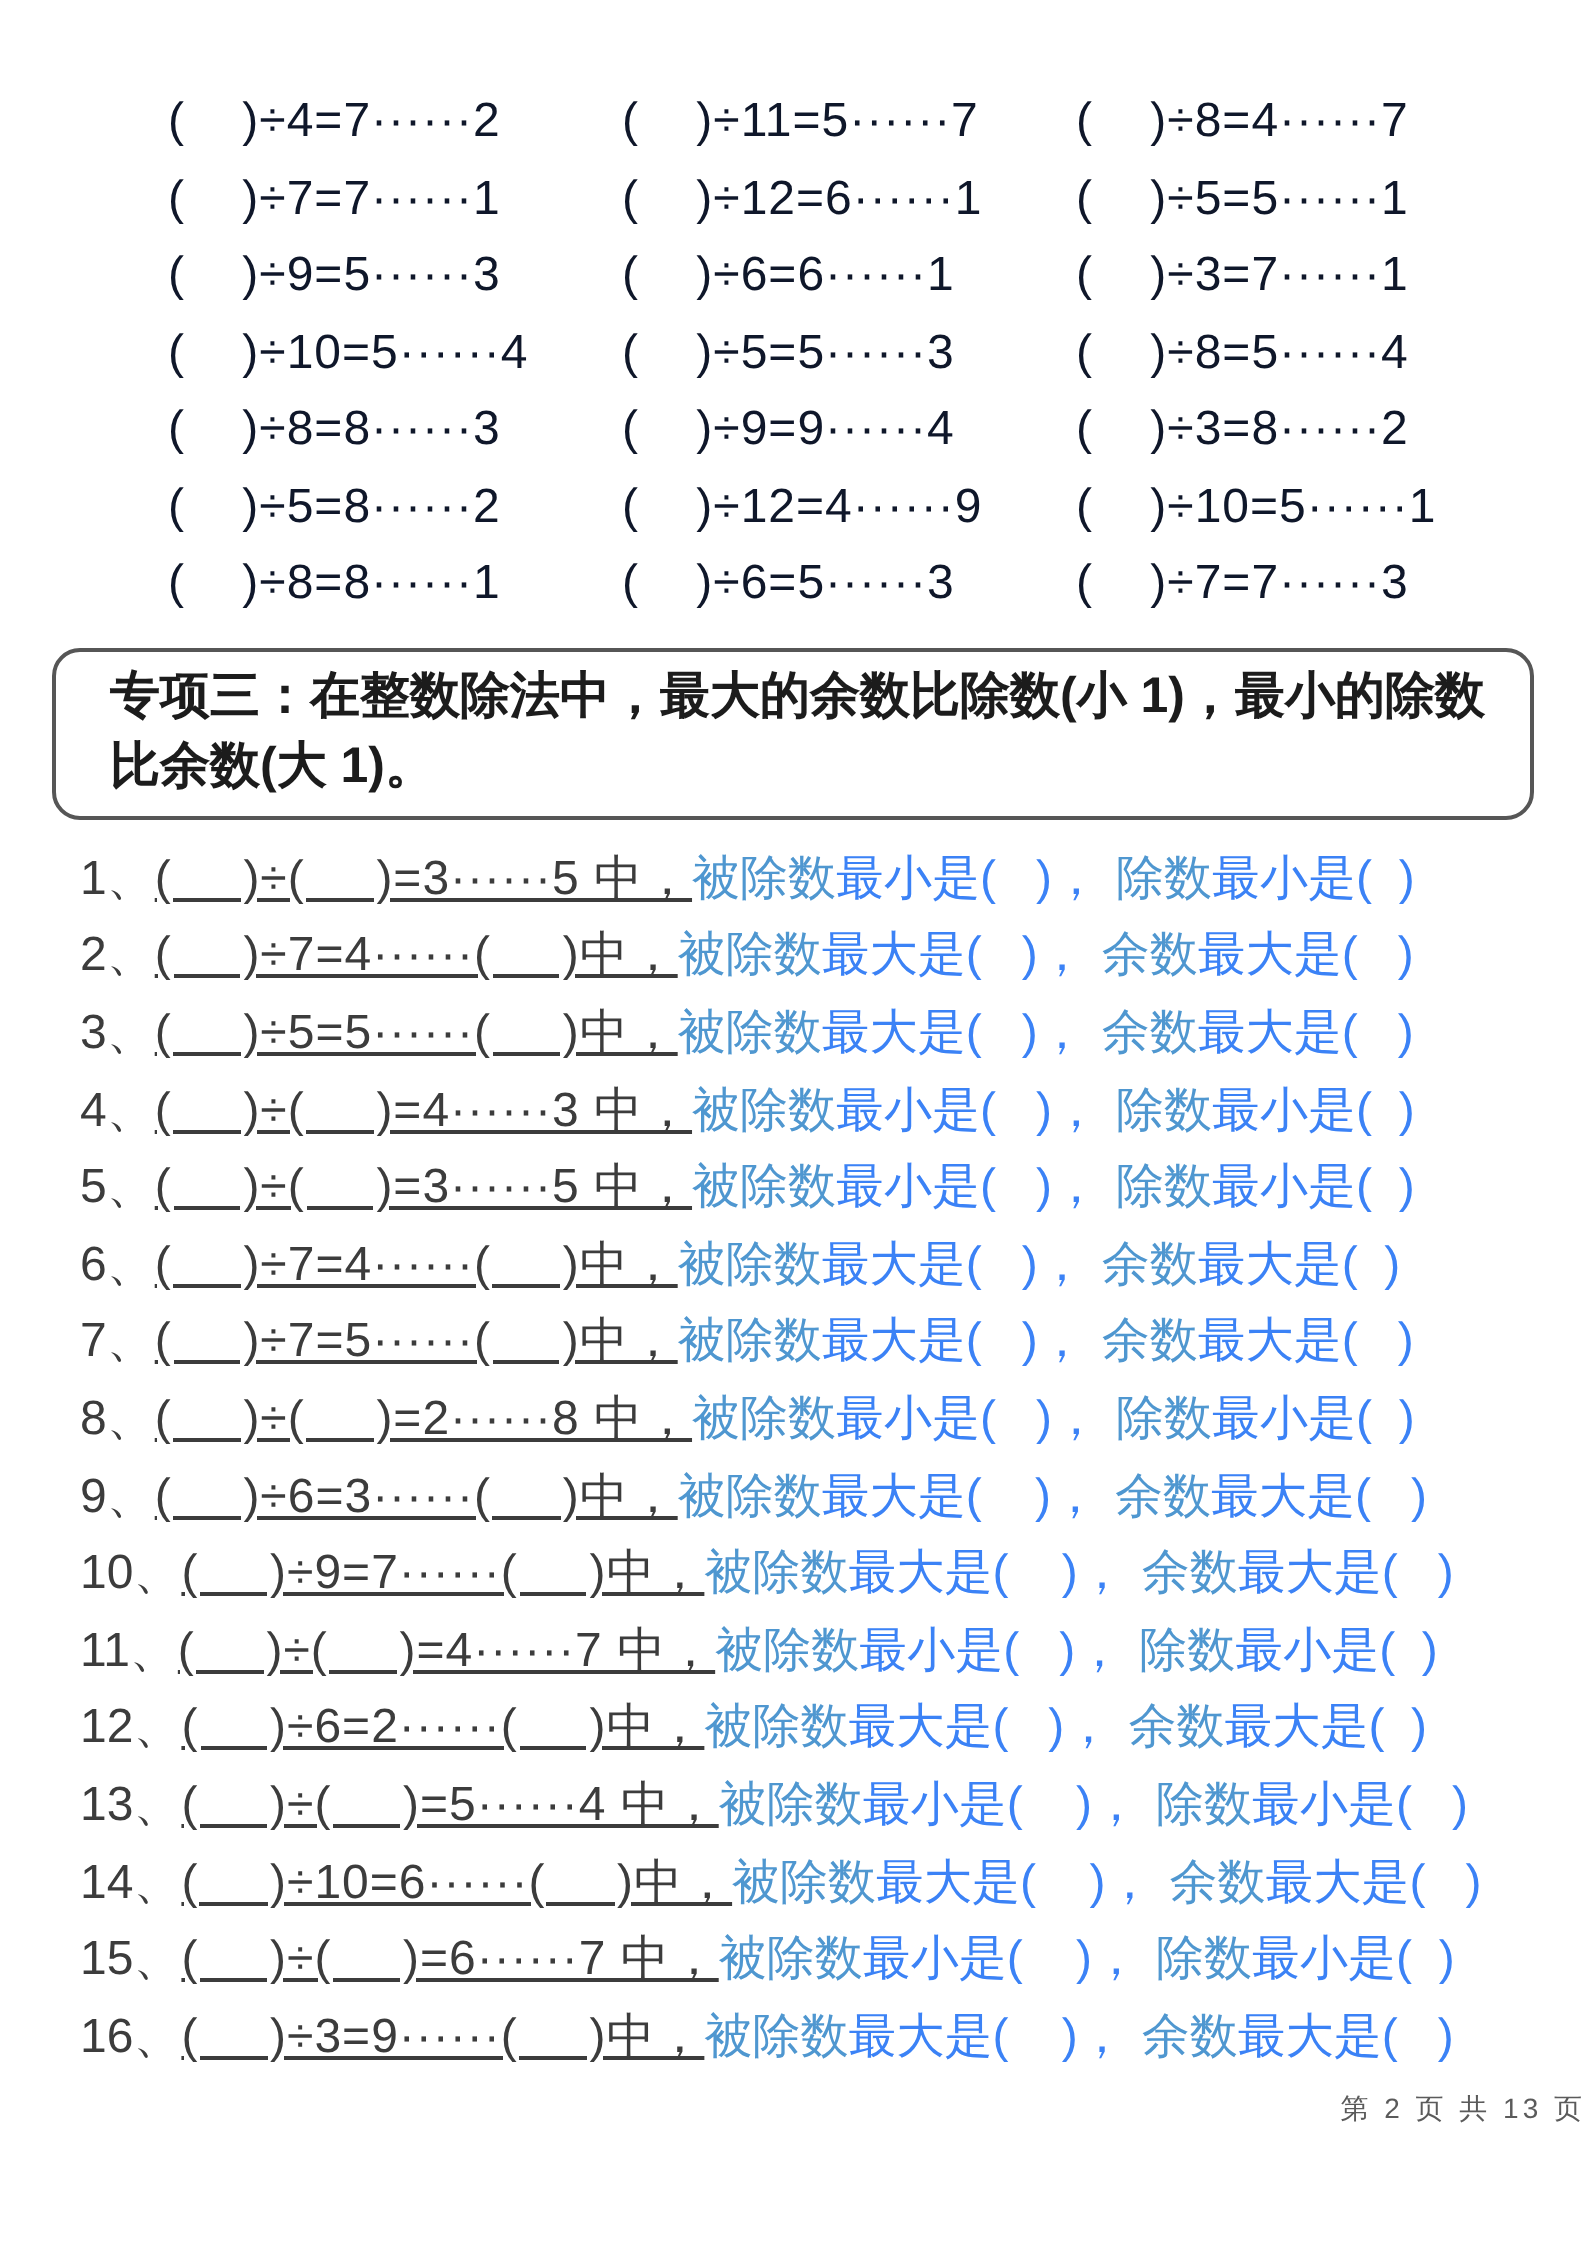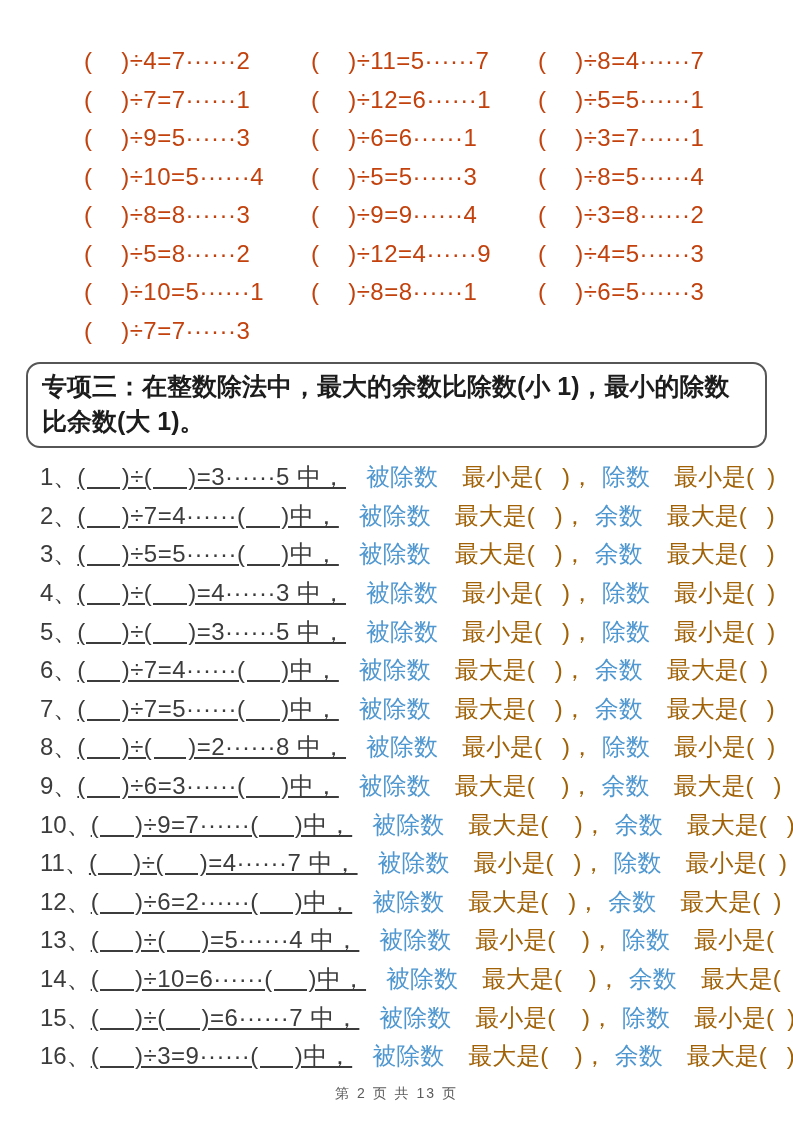--- a/index.html
+++ b/index.html
@@ -19,58 +19,58 @@
     margin: 42px 0 0 84px;
     display: grid;
     grid-template-columns: 227px 227px 227px;
     grid-auto-rows: 38.5px;
     font-size: 24px;
     align-items: center;
   }
   .eq-cell {
     white-space: pre;
     letter-spacing: 0.5px;
-    color: #c2410c;
+    color: #0f172a;
   }
 
   
   .section-box {
     margin: 12px 26px 0 26px;
     border: 2.5px solid #565656;
     border-radius: 14px;
-    padding: 5px 15px 7px 14px;
+    padding: 5px 15px 7px 27px;
     font-size: 25px;
     font-weight: bold;
     color: #1c1c1c;
     line-height: 35px;
     background: #ffffff;
   }
 
   
   .problems {
     margin: 10px 0 0 40px;
   }
   .problem-row {
     height: 38.6px;
     display: flex;
     align-items: center;
     font-size: 24px;
     white-space: pre;
   }
   .p-num { color: #3c3c3c; }
   .p-eq { color: #3c3c3c; letter-spacing: 0.5px; text-decoration: underline; }
-  .p-term { margin-left: 20px; }
+  .p-term { }
   .p-term2 { margin-left: 8px; }
-  .p-mid { color: #a16207; margin-left: 24px; }
+  .p-mid { color: #3b82f6; }
   .blue {  }
 
   
   .page-footer {
     margin-top: 9px;
-    text-align: center;
+    text-align: right;
     font-size: 14px;
     color: #5b5b5b;
     letter-spacing: 2px;
   }
 </style>
 </head>
 <body>
 
 <div class="eq-grid" id="eq-grid">
     <span class="eq-cell">(    )÷4=7······2</span>
@@ -83,21 +83,20 @@
     <span class="eq-cell">(    )÷6=6······1</span>
     <span class="eq-cell">(    )÷3=7······1</span>
     <span class="eq-cell">(    )÷10=5······4</span>
     <span class="eq-cell">(    )÷5=5······3</span>
     <span class="eq-cell">(    )÷8=5······4</span>
     <span class="eq-cell">(    )÷8=8······3</span>
     <span class="eq-cell">(    )÷9=9······4</span>
     <span class="eq-cell">(    )÷3=8······2</span>
     <span class="eq-cell">(    )÷5=8······2</span>
     <span class="eq-cell">(    )÷12=4······9</span>
-    <span class="eq-cell">(    )÷4=5······3</span>
     <span class="eq-cell">(    )÷10=5······1</span>
     <span class="eq-cell">(    )÷8=8······1</span>
     <span class="eq-cell">(    )÷6=5······3</span>
     <span class="eq-cell">(    )÷7=7······3</span>
   </div>
 
 <div class="section-box">
   <span>专项三：在整数除法中，最大的余数比除数(小 1)，最小的除数比余数(大 1)。</span>
 </div>
 

